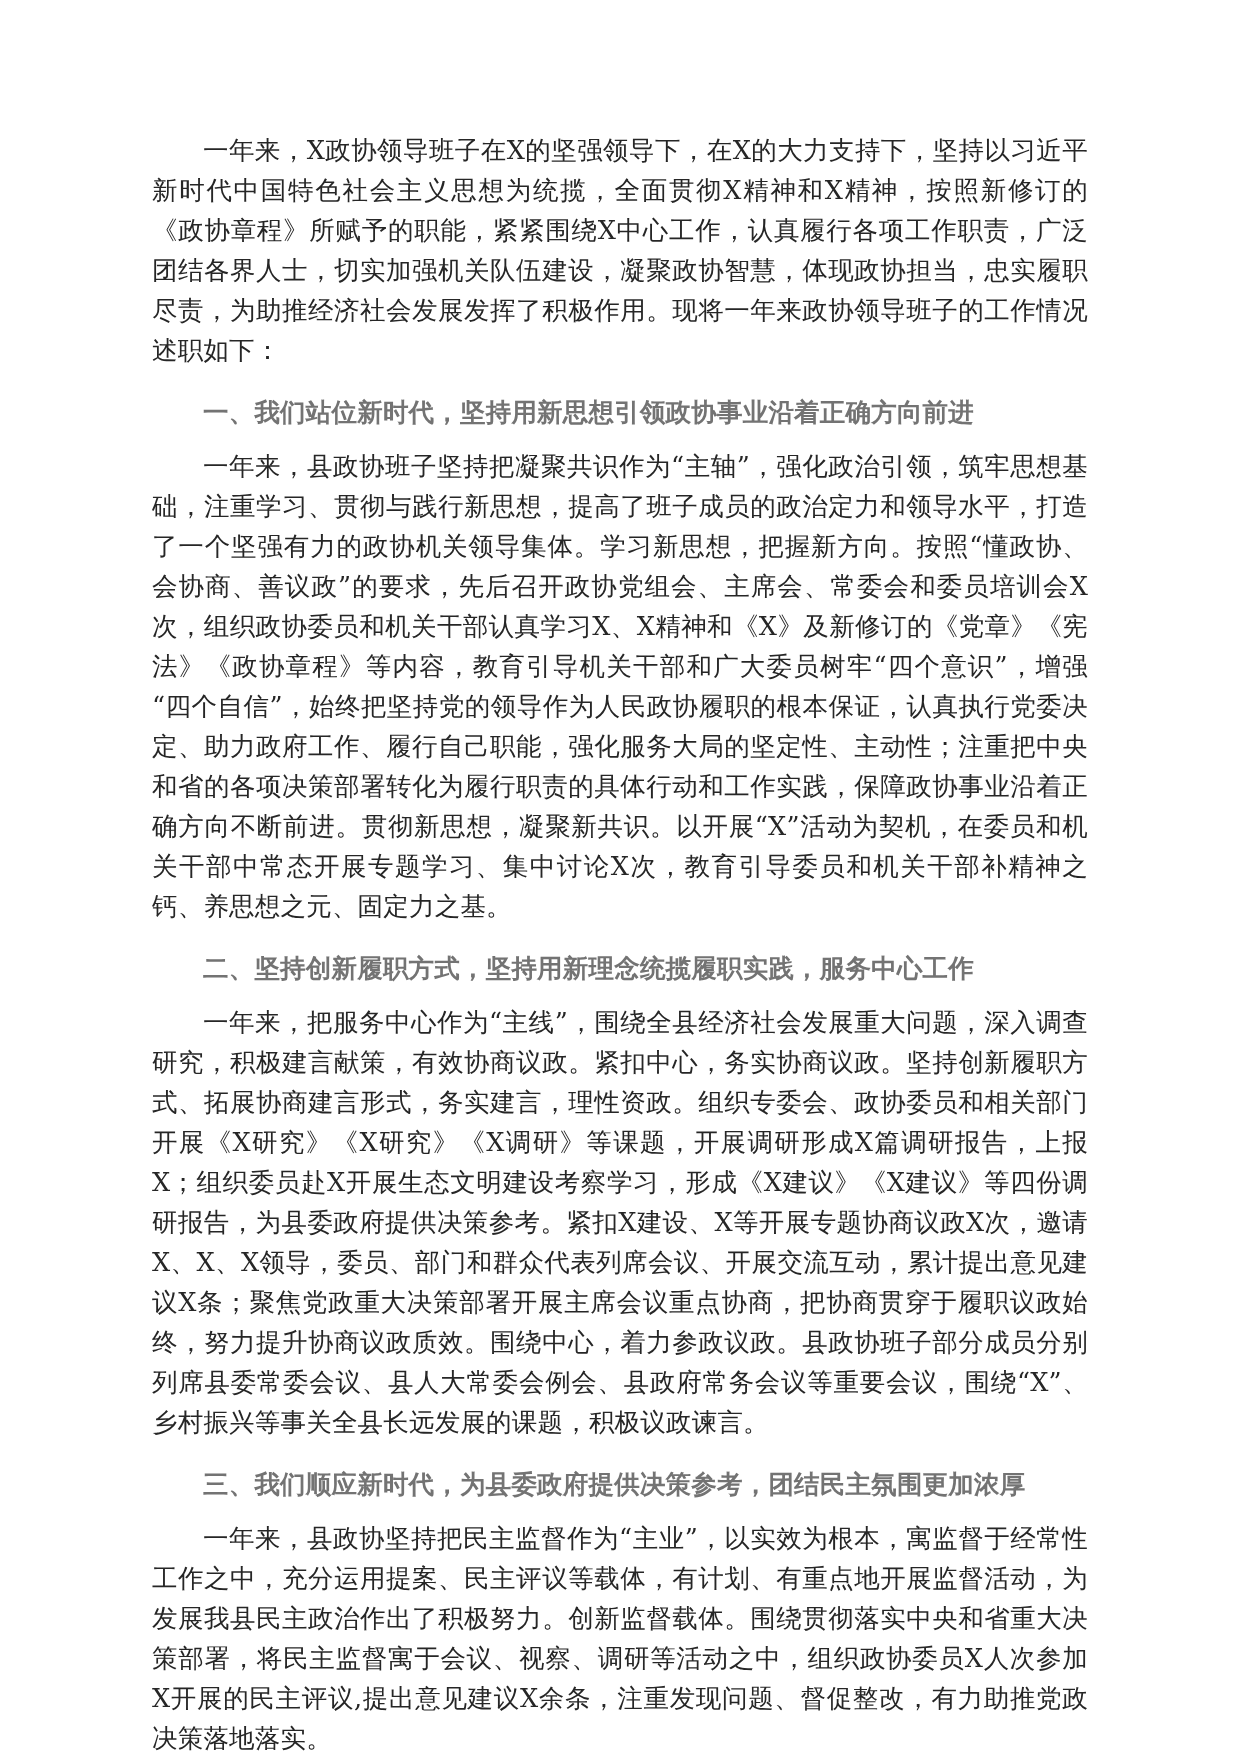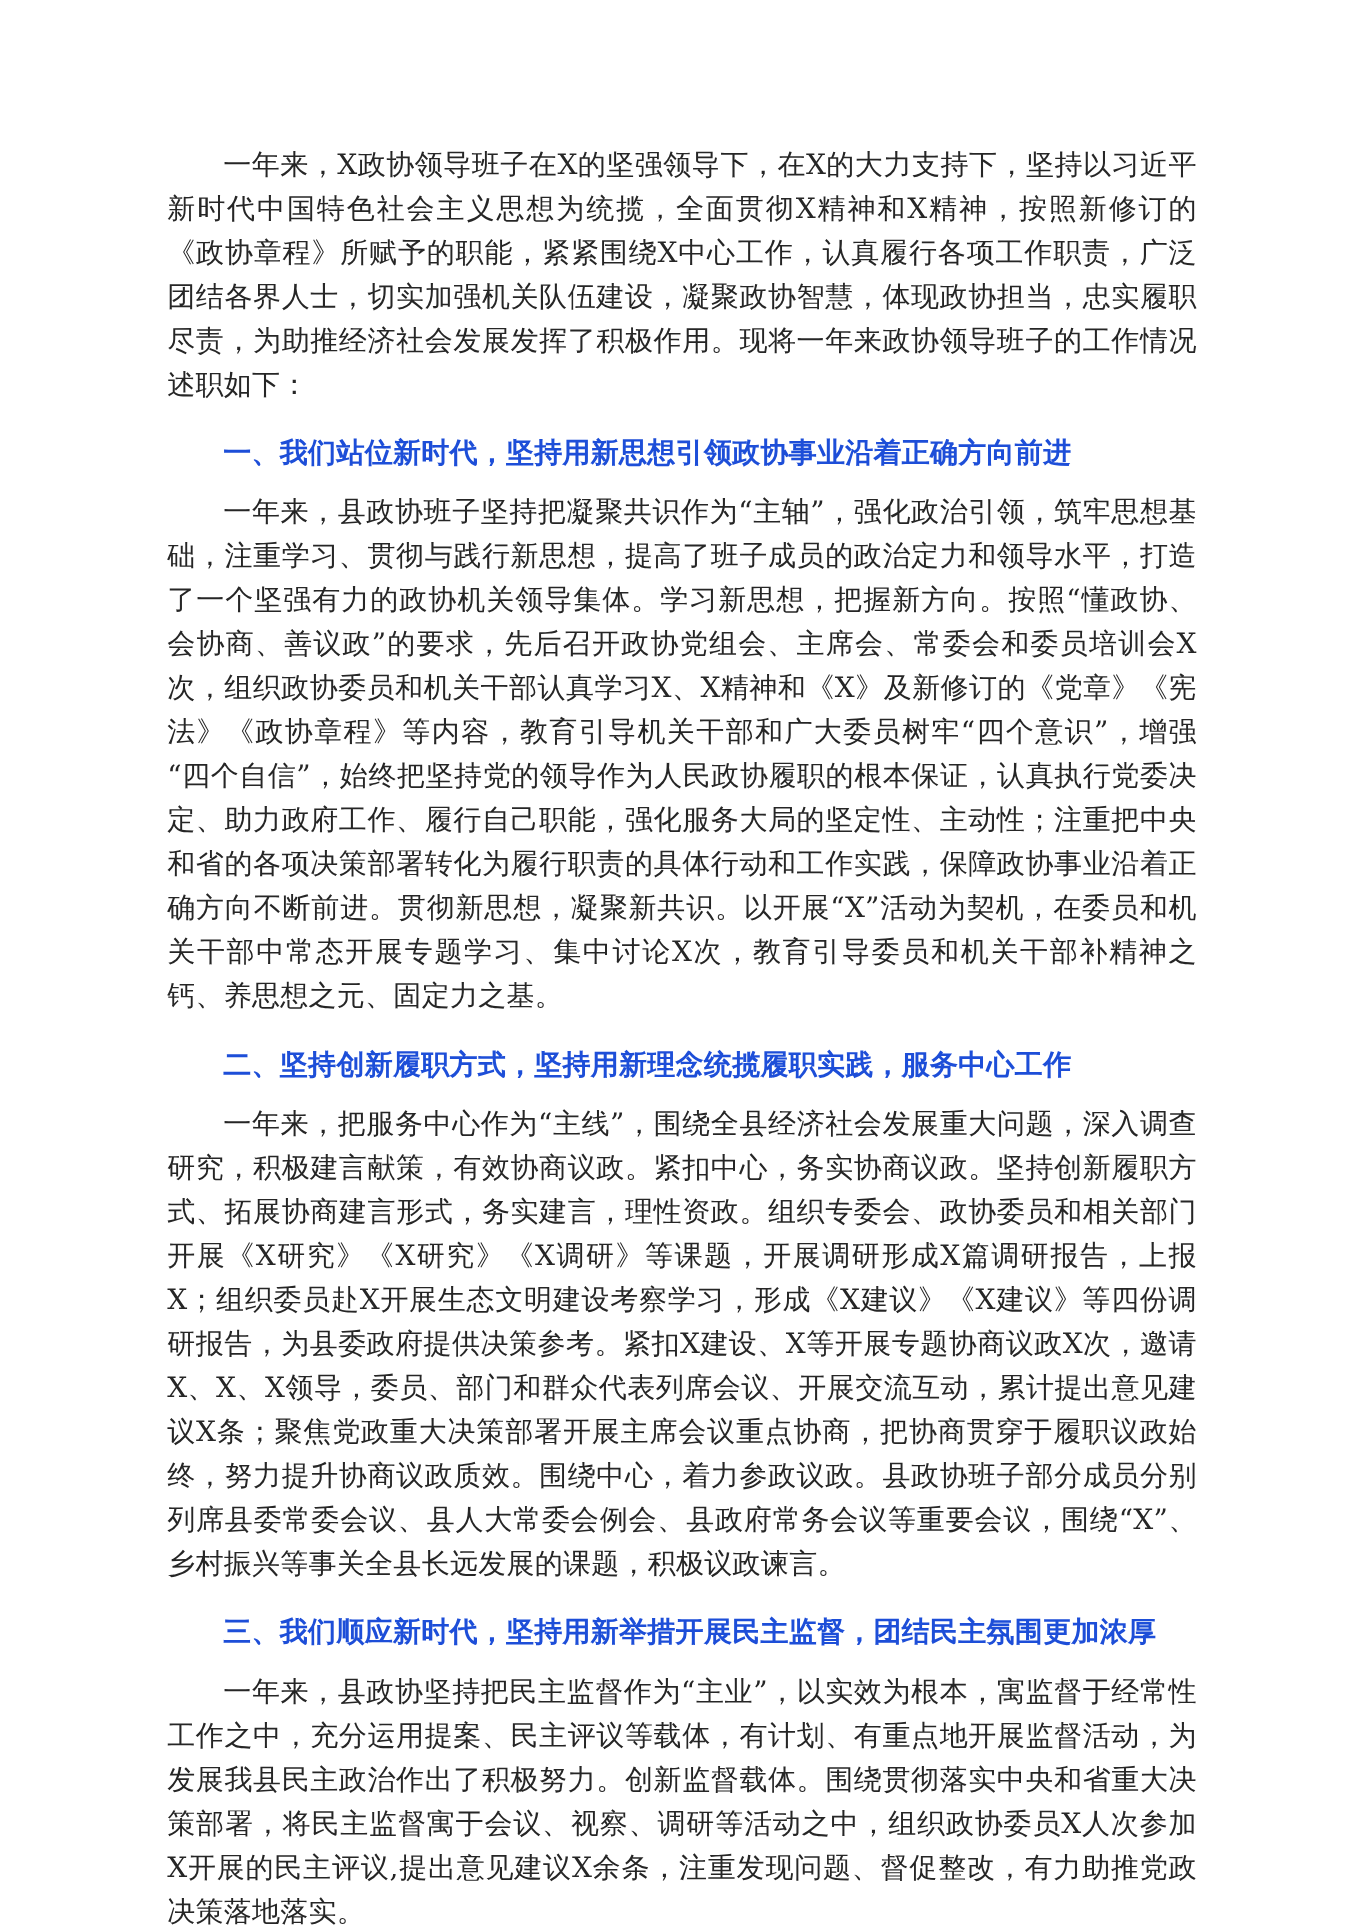--- a/index.html
+++ b/index.html
@@ -39,21 +39,21 @@
   }
   h2.heading {
     margin: 0;
     font-size: 25.5px;
     line-height: 40px;
     font-weight: 700;
     text-indent: 2em;
     text-align: justify;
     text-justify: inter-ideograph;
     letter-spacing: 0.2px;
-    color: #1d4ed8;
+    color: #737373;
     font-family: "DejaVu Sans", "Liberation Sans", sans-serif;
   }
   .gap-sm { height: 14px; }
   .gap-md { height: 22px; }
 </style>
 </head>
 <body>
 
 <div class="page">
   <div class="doc-body">
@@ -71,20 +71,20 @@
     <div class="gap-md"></div>
 
     <h2 class="heading">二、坚持创新履职方式，坚持用新理念统揽履职实践，服务中心工作</h2>
 
     <div class="gap-sm"></div>
 
     <p class="para">一年来，把服务中心作为“主线”，围绕全县经济社会发展重大问题，深入调查研究，积极建言献策，有效协商议政。紧扣中心，务实协商议政。坚持创新履职方式、拓展协商建言形式，务实建言，理性资政。组织专委会、政协委员和相关部门开展《X研究》《X研究》《X调研》等课题，开展调研形成X篇调研报告，上报X；组织委员赴X开展生态文明建设考察学习，形成《X建议》《X建议》等四份调研报告，为县委政府提供决策参考。紧扣X建设、X等开展专题协商议政X次，邀请X、X、X领导，委员、部门和群众代表列席会议、开展交流互动，累计提出意见建议X条；聚焦党政重大决策部署开展主席会议重点协商，把协商贯穿于履职议政始终，努力提升协商议政质效。围绕中心，着力参政议政。县政协班子部分成员分别列席县委常委会议、县人大常委会例会、县政府常务会议等重要会议，围绕“X”、乡村振兴等事关全县长远发展的课题，积极议政谏言。</p>
 
     <div class="gap-md"></div>
 
-    <h2 class="heading">三、我们顺应新时代，坚持用新举措开展民主监督，团结民主氛围更加浓厚</h2>
+    <h2 class="heading">三、我们顺应新时代，为县委政府提供决策参考，团结民主氛围更加浓厚</h2>
 
     <div class="gap-sm"></div>
 
     <p class="para">一年来，县政协坚持把民主监督作为“主业”，以实效为根本，寓监督于经常性工作之中，充分运用提案、民主评议等载体，有计划、有重点地开展监督活动，为发展我县民主政治作出了积极努力。创新监督载体。围绕贯彻落实中央和省重大决策部署，将民主监督寓于会议、视察、调研等活动之中，组织政协委员X人次参加X开展的民主评议,提出意见建议X余条，注重发现问题、督促整改，有力助推党政决策落地落实。</p>
 
   </div>
 </div>
 
 </body></html>

